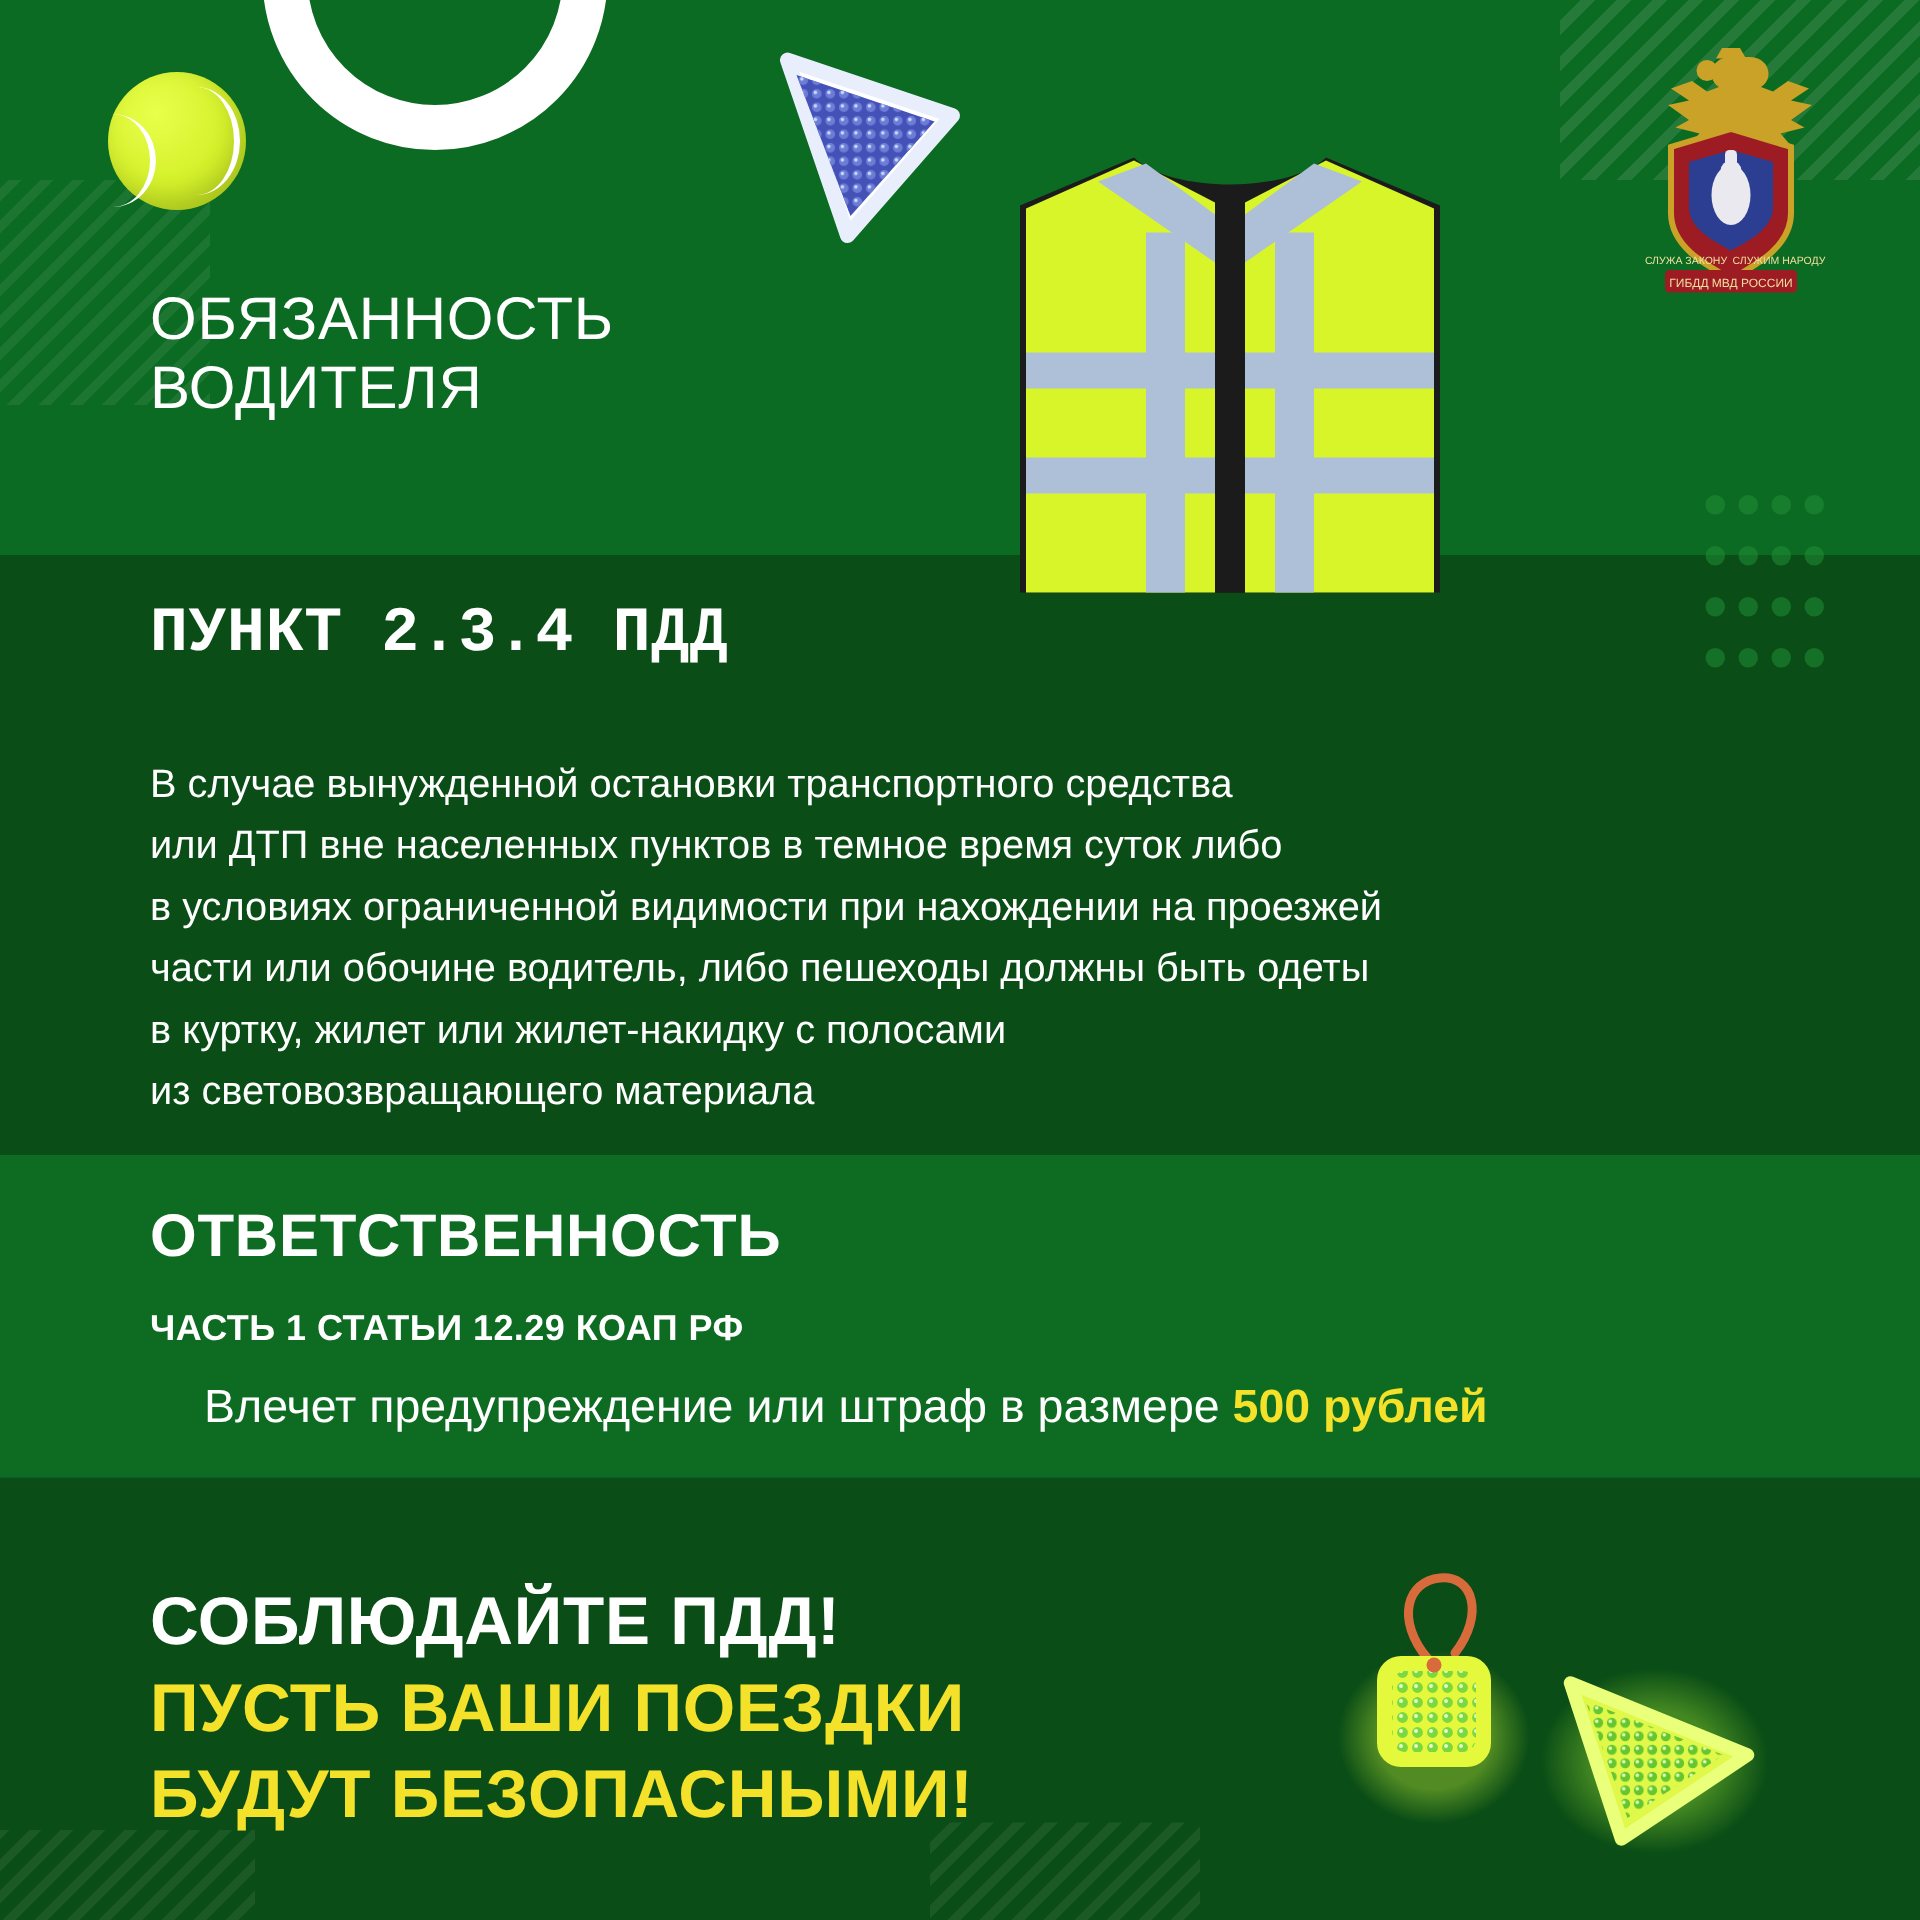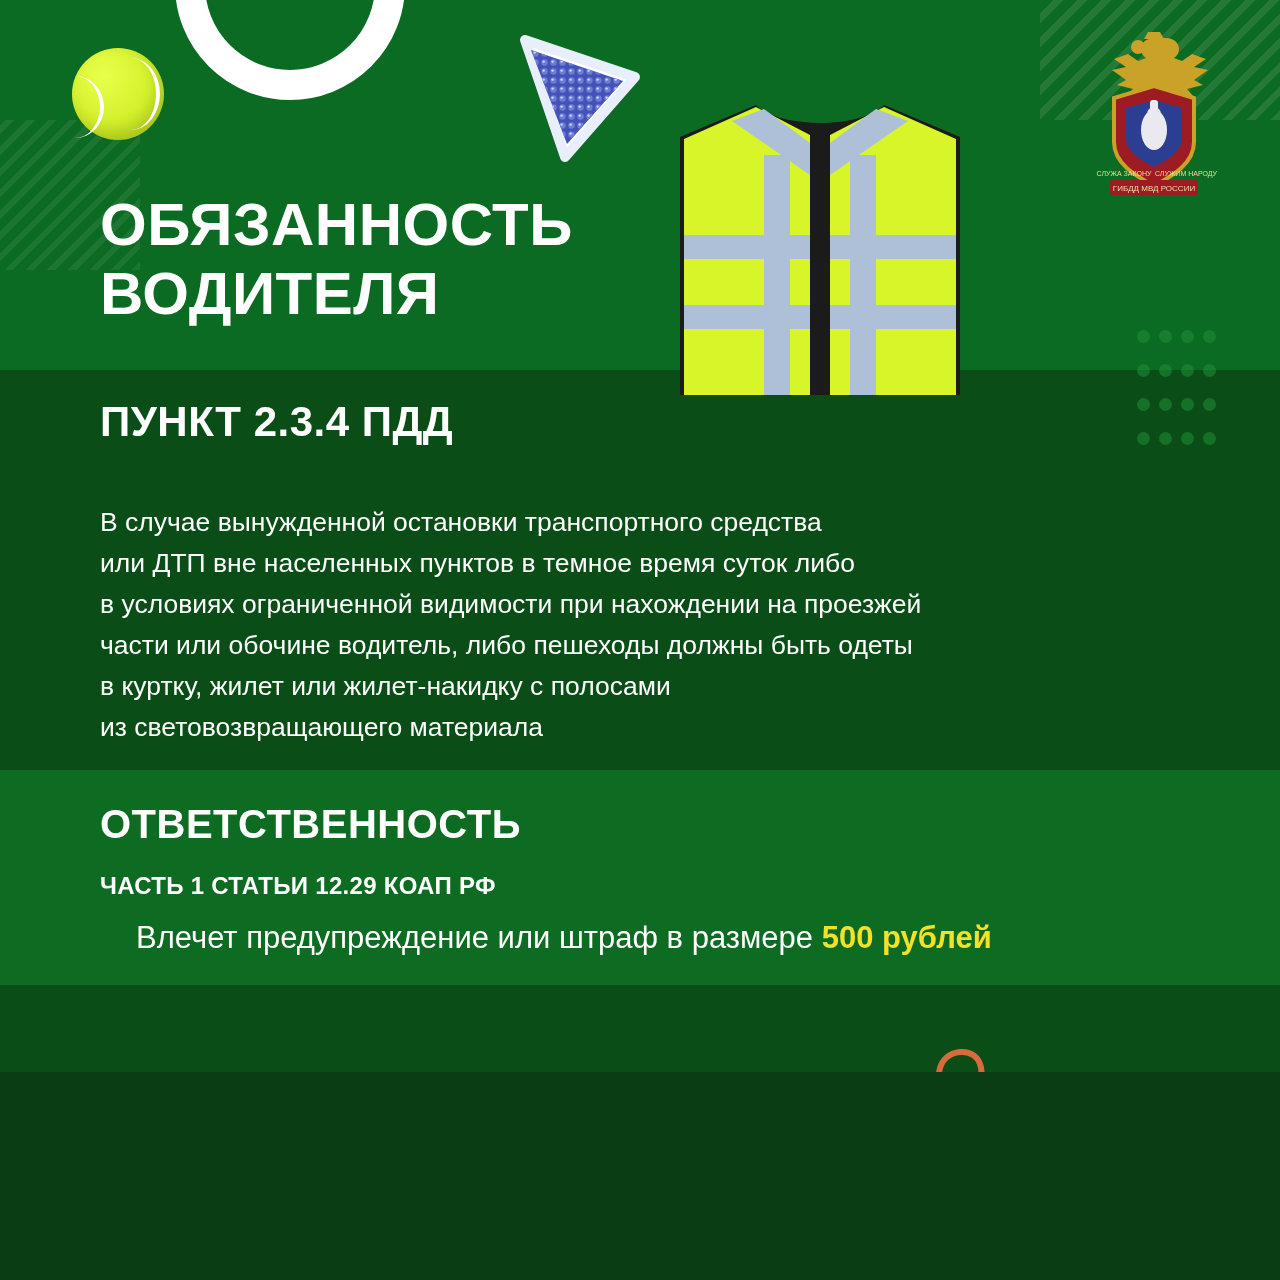--- a/index.html
+++ b/index.html
@@ -10,21 +10,21 @@
   body {
     width: 1280px;
     height: 1280px;
     overflow: hidden;
     font-family: "Liberation Sans", sans-serif;
     position: relative;
   }
   .poster {
     position: relative;
     width: 1280px;
-    height: 1072px;
+    height: 1280px;
     overflow: hidden;
     background: #0f766e;
   }
 
   
   .band {
     position: absolute;
     left: 0;
     width: 1280px;
   }
@@ -139,34 +139,35 @@
     width: 320px;
     height: 335px;
   }
 
   
   .title {
     position: absolute;
     left: 100px;
     top: 190px;
     color: #ffffff;
-    font-size: 60px;
-    font-weight: bold;
+    font-size: 40px;
+    font-weight: normal;
     line-height: 1.15;
     letter-spacing: 0.5px;
     white-space: pre-line;
   }
   .punkt {
     position: absolute;
     left: 100px;
     top: 398px;
     color: #ffffff;
     font-size: 42px;
     font-weight: bold;
     letter-spacing: 0.5px;
+    font-family: Liberation Mono, monospace;
   }
   .body-text {
     position: absolute;
     left: 100px;
     top: 502px;
     width: 1080px;
     color: #ffffff;
     font-size: 26.5px;
     line-height: 1.55;
     white-space: pre-line;
@@ -343,20 +344,25 @@
 части или обочине водитель, либо пешеходы должны быть одеты
 в куртку, жилет или жилет-накидку с полосами
 из световозвращающего материала</div>
 
   <div class="resp-title">ОТВЕТСТВЕННОСТЬ</div>
   <div class="resp-article">ЧАСТЬ 1 СТАТЬИ 12.29 КОАП РФ</div>
   <div class="resp-penalty">
     <span>Влечет предупреждение или штраф в размере </span><span class="amount">500 рублей</span>
   </div>
 
+  <div class="cta">
+    <span class="l1">СОБЛЮДАЙТЕ ПДД!</span>
+    <span class="l2">ПУСТЬ ВАШИ ПОЕЗДКИ</span>
+    <span class="l3">БУДУТ БЕЗОПАСНЫМИ!</span>
+  </div>
 
   <div class="keychain">
     <svg width="130" height="180" viewBox="0 0 130 180">
       <defs>
         <pattern id="beads2" width="10" height="10" patternUnits="userSpaceOnUse">
           <circle cx="5" cy="5" r="3.6" fill="#7bd93f"></circle>
           <circle cx="4" cy="4" r="1.3" fill="#e8ffd0"></circle>
         </pattern>
         <radialGradient id="glow1" cx="50%" cy="50%" r="50%">
           <stop offset="60%" stop-color="#d6ff3a" stop-opacity="0.35"></stop>

